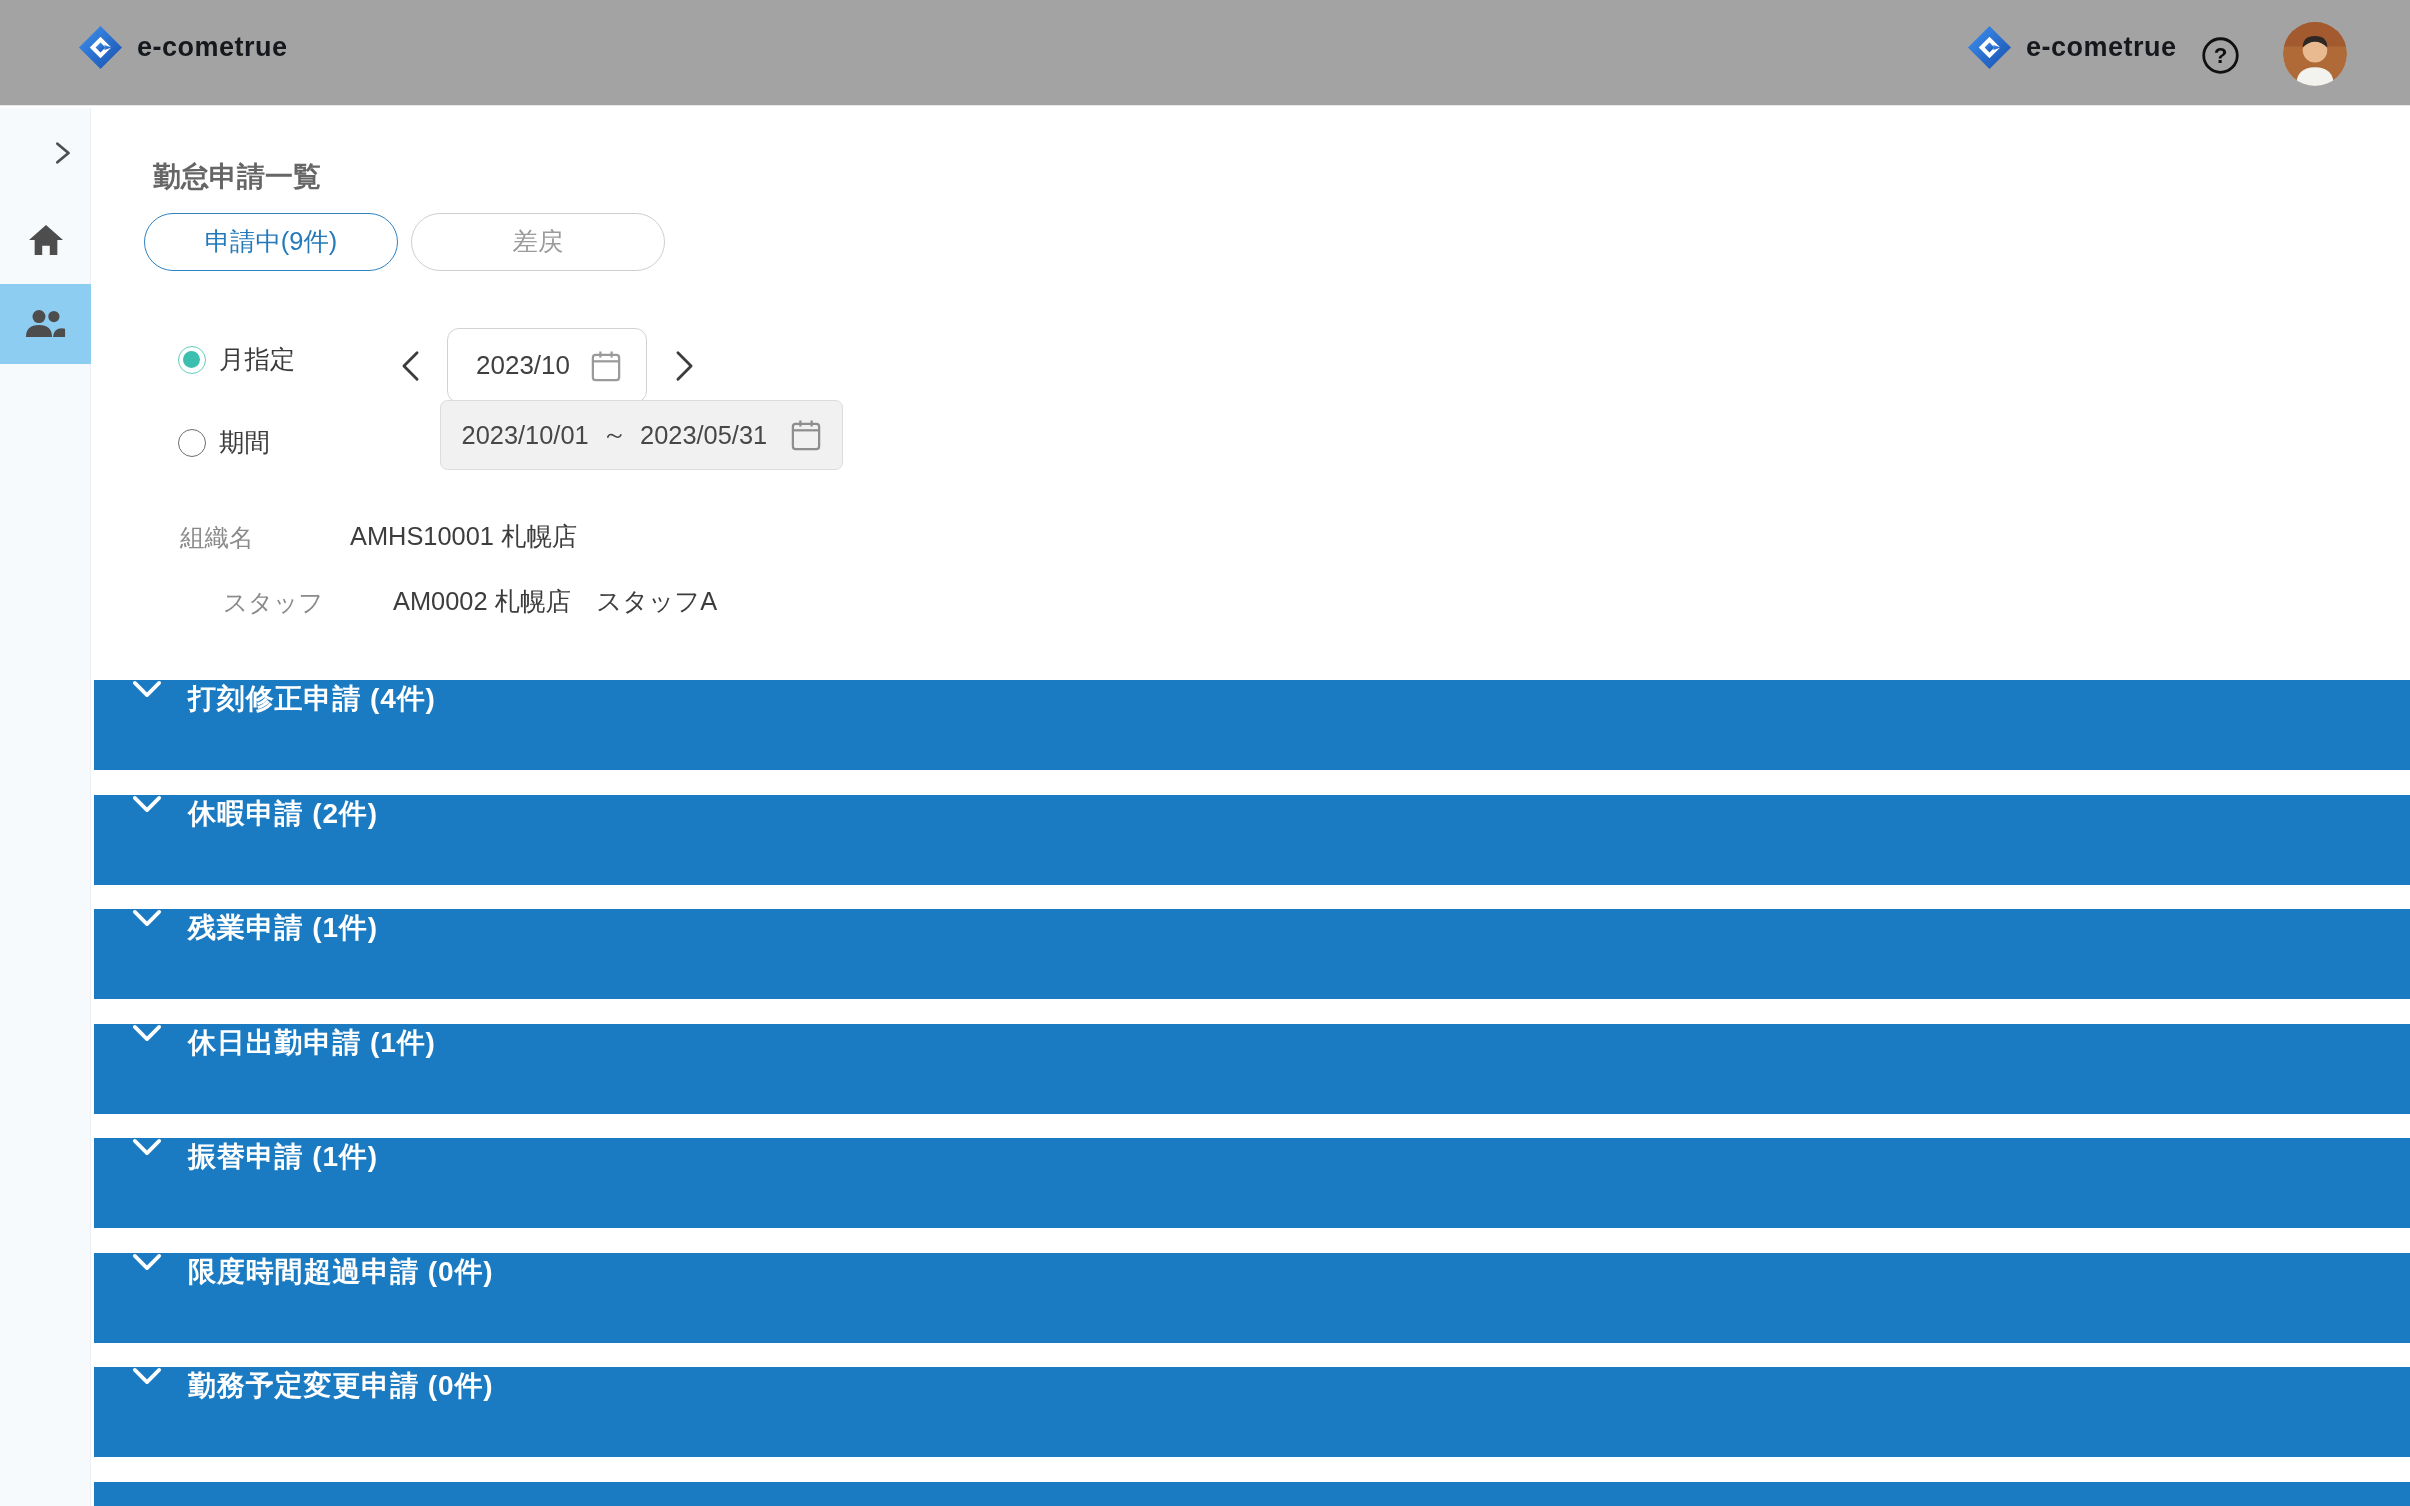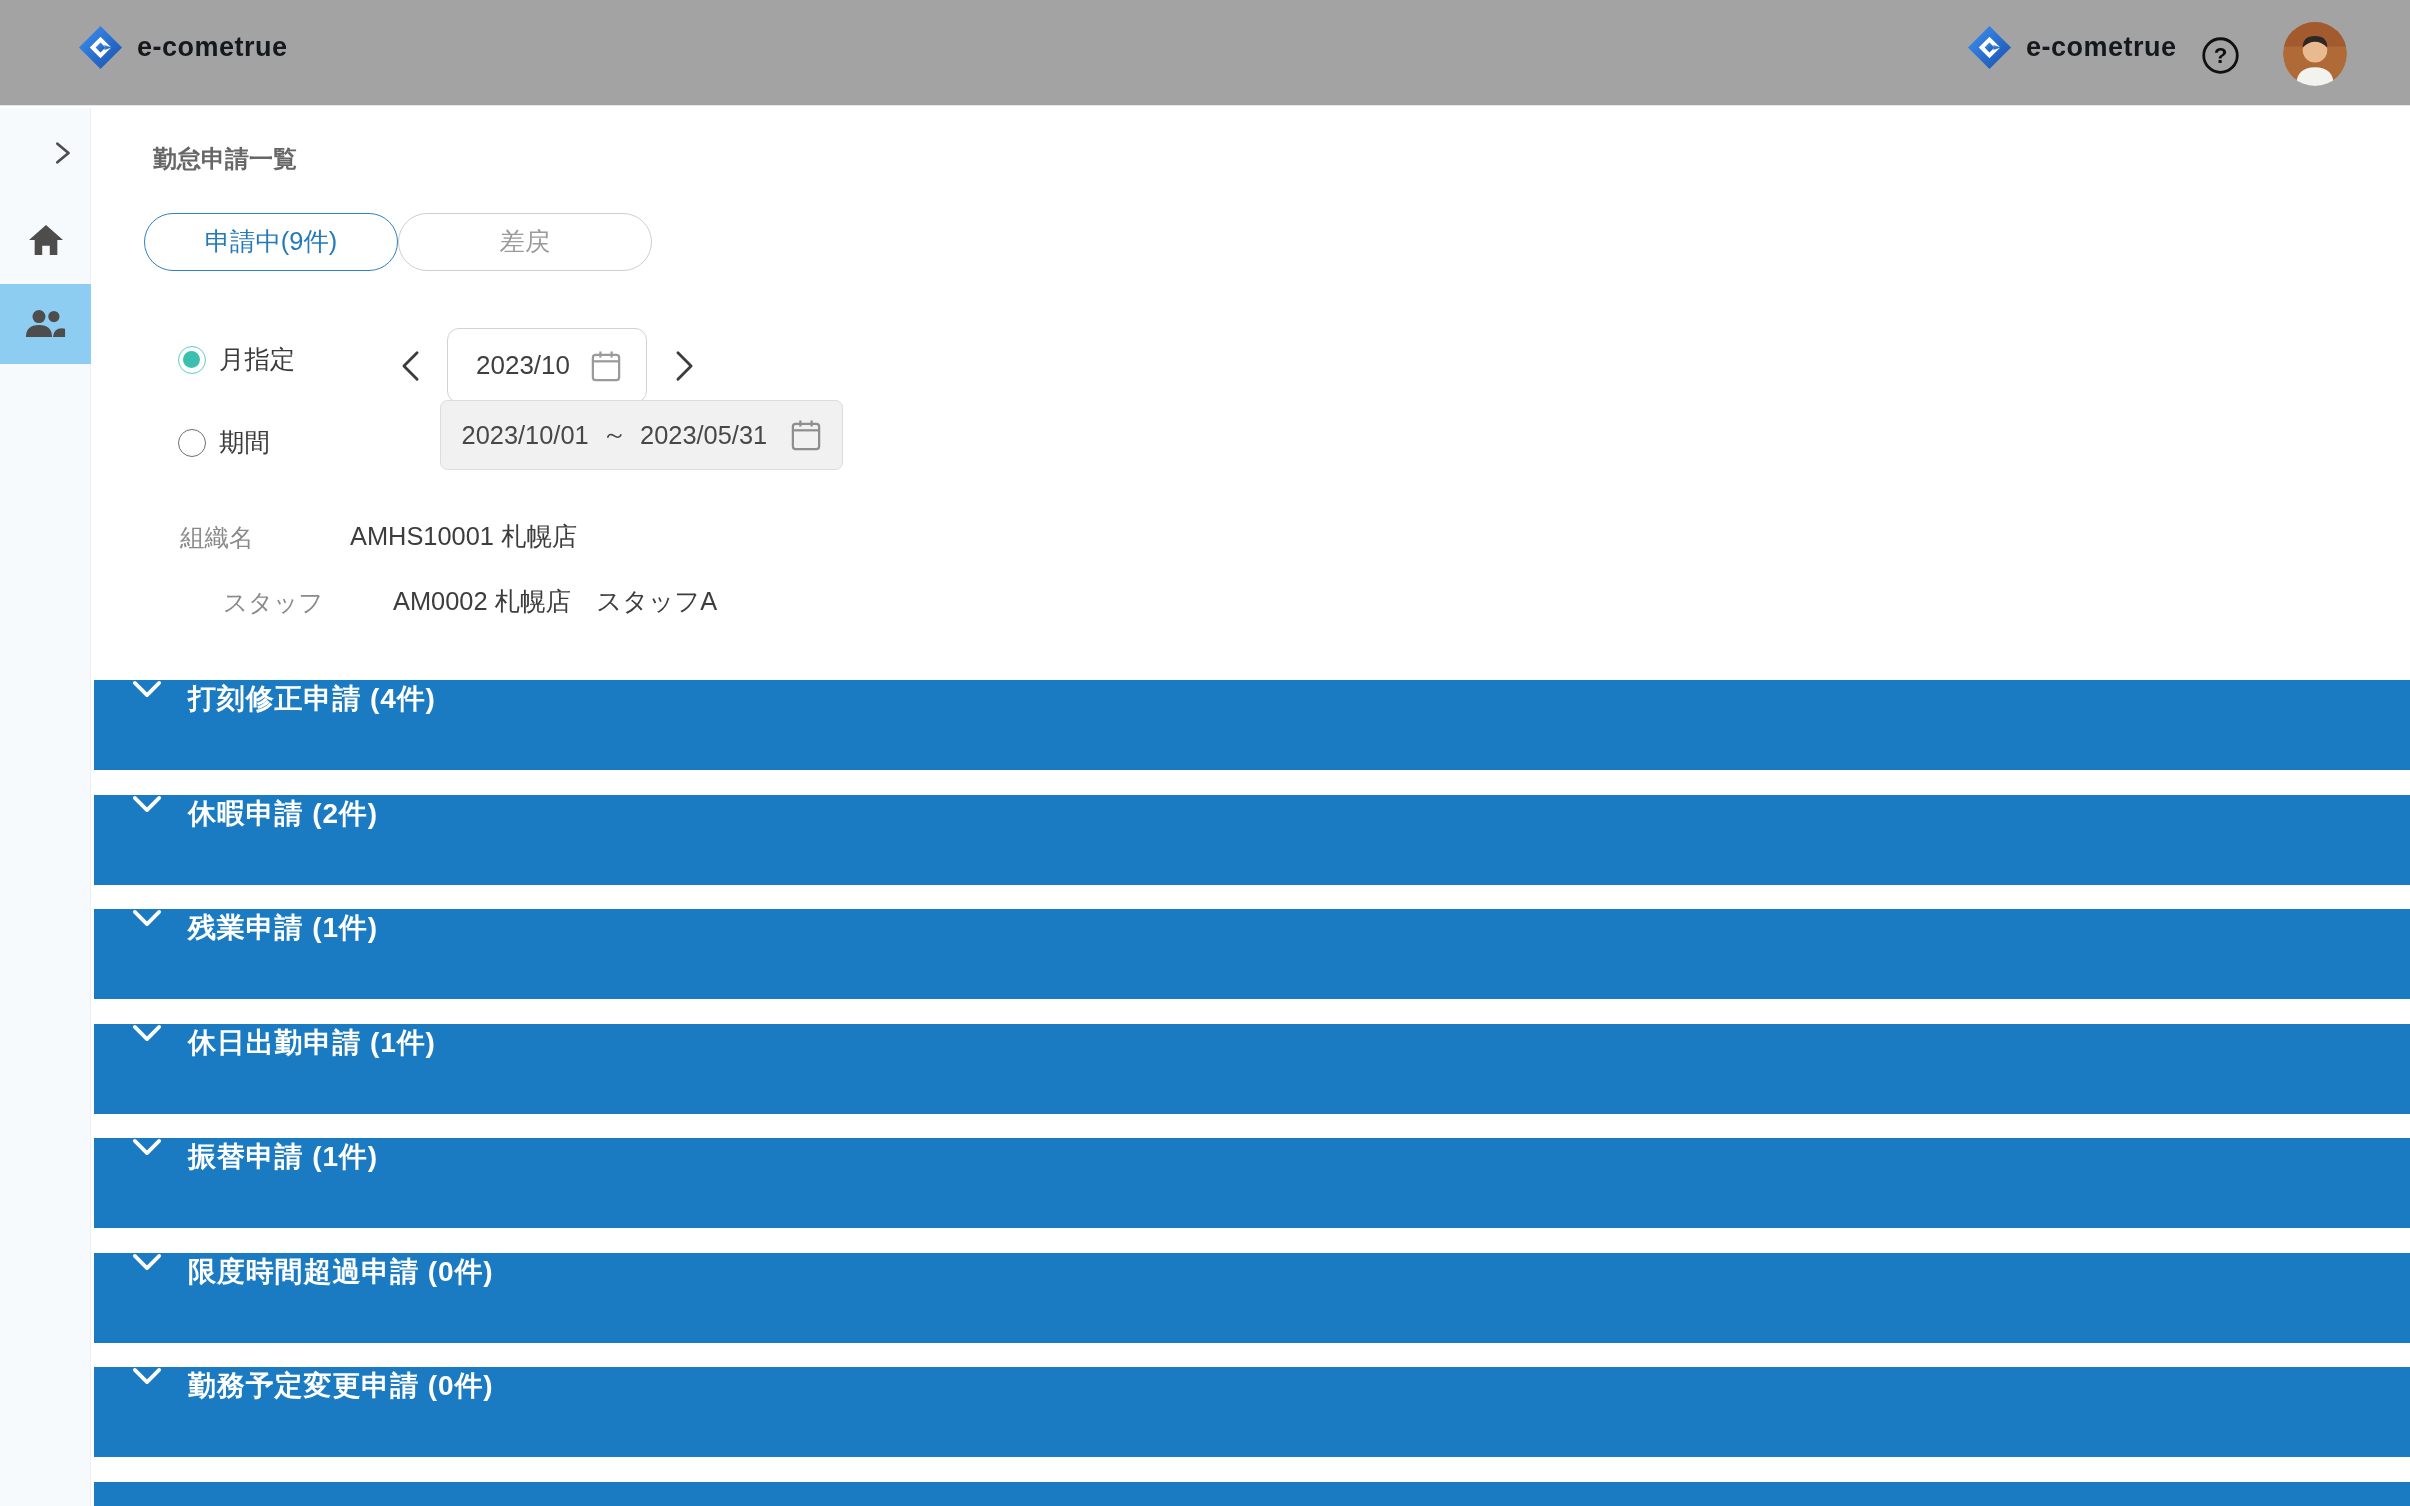--- a/index.html
+++ b/index.html
@@ -26,23 +26,23 @@
              background:#f6fafd; border-right:1.9px solid #edf1f5; z-index:4; }
   .collapse-btn { position:absolute; top:28px; left:49px; width:34px; height:34px;
                   background:transparent; border:none; cursor:pointer; }
   .side-item { position:absolute; left:0; width:91px; height:80px;
                display:flex; align-items:center; justify-content:center; cursor:pointer; }
   .side-home   { top:92px; }
   .side-people { top:176px; background:#8ecdf2; }
 
   
   .main { position:absolute; left:93px; top:108px; right:0; bottom:0; background:#fff; }
-  .page-title { position:absolute; left:60px; top:35px; font-size:24px; font-weight:bold; color:#666; }
-
-  .tabs { position:absolute; left:51px; top:105px; display:flex; }
+  .page-title { position:absolute; left:60px; top:50px; font-size:28px; font-weight:bold; color:#666; }
+
+  .tabs { position:absolute; left:51px; top:105px; display:flex; gap:13px; }
   .tab { width:254px; height:58px; border-radius:29px; background:#fff;
          display:flex; align-items:center; justify-content:center;
          font-size:25.4px; cursor:pointer; }
   .tab.active { border:1.9px solid #2e82c2; color:#2379ba; }
   .tab.inactive { border:0.9px solid #cfcfcf; color:#9b9b9b; }
 
   
   .radio-row { position:absolute; display:flex; align-items:center; gap:13px; cursor:pointer; }
   .radio-row-month { left:85px; top:235px; }
   .radio-row-period { left:85px; top:318px; }

